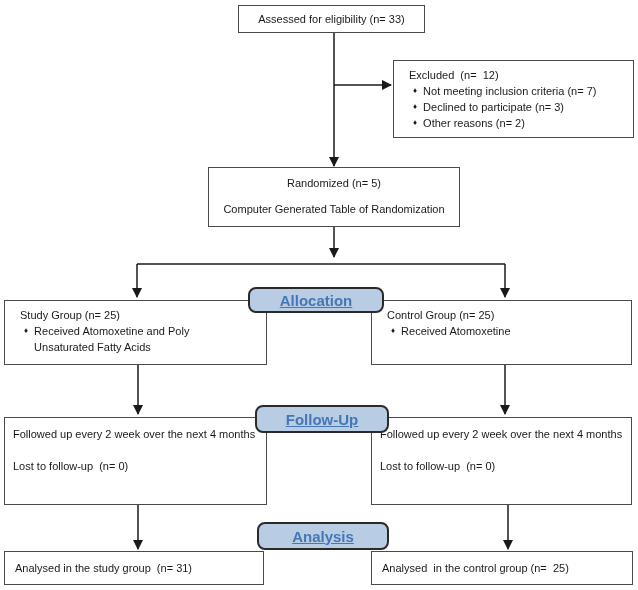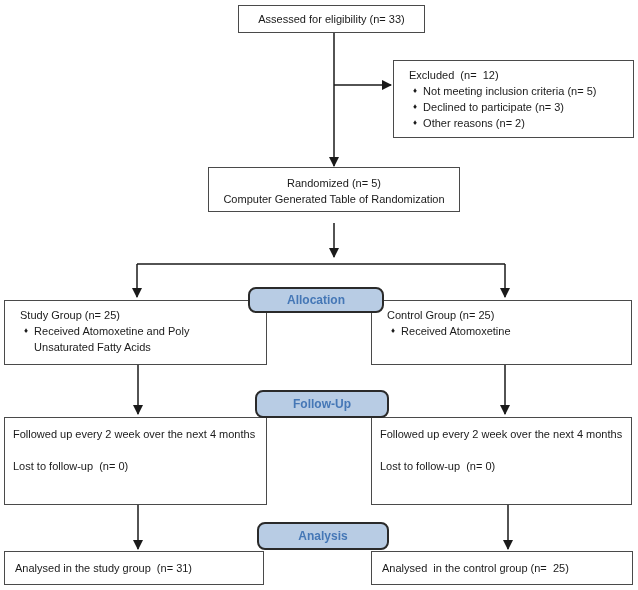--- a/index.html
+++ b/index.html
@@ -29,22 +29,23 @@
   .pad{padding:6px 15px;}
   .bullet{display:flex;align-items:flex-start;}
   .bullet .marker{font-size:8px;line-height:16px;margin:0 6px 0 4px;flex:0 0 auto;}
   .bullet .btext{white-space:pre-wrap;}
   .rand-box{display:flex;flex-direction:column;justify-content:space-between;text-align:center;padding:7px 4px 9px 4px;}
   .bold{font-weight:normal;}
   .banner{
     position:absolute;z-index:3;background:var(--banner_fill);
     border:2px solid var(--banner_border);border-radius:8px;
     display:flex;align-items:center;justify-content:center;
-    font-size:12px;font-weight:bold;color:var(--banner_text);
+    font-size:15px;font-weight:bold;color:var(--banner_text);
     box-sizing:border-box;
+    text-decoration:underline;
   }
   .fu-box{padding:8px 8px;}
   .fu-gap{height:16px;}
   .analysis-box{display:flex;align-items:center;padding-left:10px;}
 </style>
 </head>
 <body>
 
 <div class="canvas">
 
@@ -67,33 +68,33 @@
   </svg>
 
   <div class="box center-box" style="left:238px;top:5px;width:187px;height:28px;">
     <span class="txt">Assessed for eligibility (n= 33)</span>
   </div>
 
   <div class="box pad" style="left:393px;top:60px;width:241px;height:78px;">
     <div class="txt">Excluded  (n=  12)</div>
     <div class="bullet">
       <span class="marker">♦</span>
-      <span class="btext">Not meeting inclusion criteria (n= 5)</span>
+      <span class="btext">Not meeting inclusion criteria (n= 7)</span>
     </div>
     <div class="bullet">
       <span class="marker">♦</span>
       <span class="btext">Declined to participate (n= 3)</span>
     </div>
     <div class="bullet">
       <span class="marker">♦</span>
       <span class="btext">Other reasons (n= 2)</span>
     </div>
   </div>
 
-  <div class="box rand-box" style="left:208px;top:167px;width:252px;height:45px;">
+  <div class="box rand-box" style="left:208px;top:167px;width:252px;height:60px;">
     <div class="txt">Randomized (n= 5)</div>
     <div class="txt bold">Computer Generated Table of Randomization</div>
   </div>
 
   <div class="banner" style="left:248px;top:287px;width:136px;height:26px;">
     <span>Allocation</span>
   </div>
 
   <div class="box pad" style="left:4px;top:300px;width:263px;height:65px;">
     <div class="txt">Study Group (n= 25)</div>
@@ -104,21 +105,21 @@
   </div>
 
   <div class="box pad" style="left:371px;top:300px;width:261px;height:65px;">
     <div class="txt">Control Group (n= 25)</div>
     <div class="bullet">
       <span class="marker">♦</span>
       <span class="btext">Received Atomoxetine</span>
     </div>
   </div>
 
-  <div class="banner" style="left:255px;top:390px;width:134px;height:28px;text-align:center;">
+  <div class="banner" style="left:255px;top:405px;width:134px;height:28px;text-align:center;">
     <span>Follow-Up</span>
   </div>
 
   <div class="box fu-box" style="left:4px;top:417px;width:263px;height:88px;">
     <div class="txt">Followed up every 2 week over the next 4 months</div>
     <div class="fu-gap"></div>
     <div class="txt">Lost to follow-up  (n= 0)</div>
   </div>
 
   <div class="box fu-box" style="left:371px;top:417px;width:261px;height:88px;">

